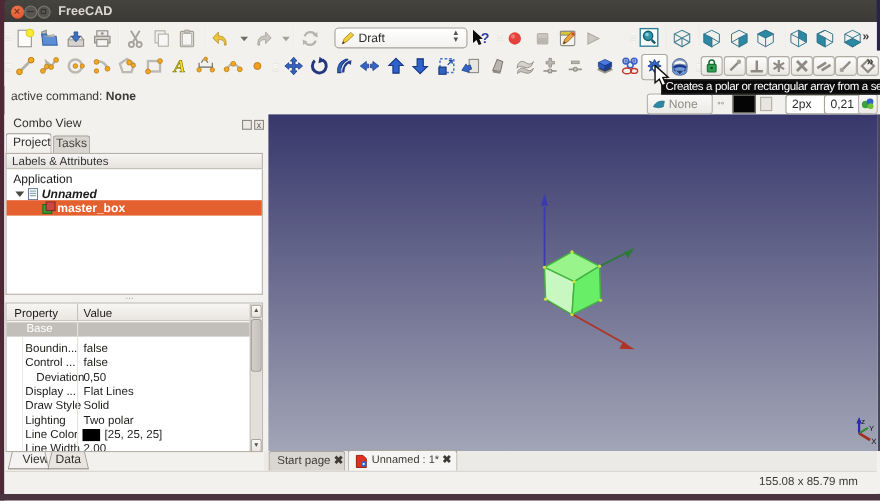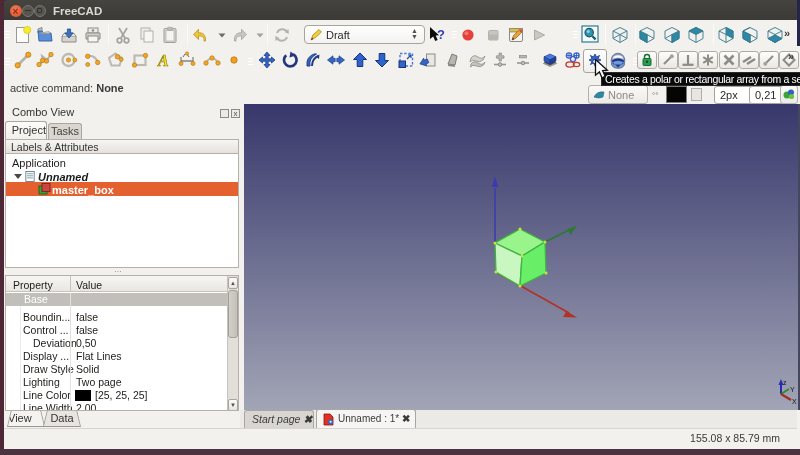--- a/index.html
+++ b/index.html
@@ -457,37 +457,37 @@
         <div class="abs" style="left:70px;top:35px;">false</div>
     <div class="abs" style="left:17px;top:48px;">Control ...</div>
         <div class="abs" style="left:70px;top:48px;">false</div>
     <div class="abs" style="left:27px;top:61px;">Deviation</div>
         <div class="abs" style="left:70px;top:61px;">0,50</div>
     <div class="abs" style="left:17px;top:74px;">Display ...</div>
         <div class="abs" style="left:70px;top:74px;">Flat Lines</div>
     <div class="abs" style="left:17px;top:87px;">Draw Style</div>
         <div class="abs" style="left:70px;top:87px;">Solid</div>
     <div class="abs" style="left:17px;top:100px;">Lighting</div>
-        <div class="abs" style="left:70px;top:100px;">Two page</div>
+        <div class="abs" style="left:70px;top:100px;">Two polar</div>
     <div class="abs" style="left:17px;top:113px;">Line Color</div>
         <div class="abs" style="left:69px;top:114px;width:16px;height:11px;background:#000;"></div>
         <div class="abs" style="left:89px;top:113px;">[25, 25, 25]</div>
     <div class="abs" style="left:17px;top:126px;">Line Width</div>
         <div class="abs" style="left:70px;top:126px;">2.00</div>
     <div class="abs" style="left:64px;top:17px;width:1px;height:119px;background:#e4e1dc;"></div>
     <div class="abs" style="left:14px;top:30px;width:1px;height:106px;background:#eceae6;"></div>
 
     <div class="abs" style="left:221px;top:0;width:12px;height:136px;background:#e2dfda;border-left:1px solid #c6c2bc;"></div>
     <div class="abs" style="left:222px;top:1px;width:10px;height:12px;background:linear-gradient(#fbfaf9,#e8e5e1);border:1px solid #aaa69f;border-radius:2px;font-size:6px;text-align:center;line-height:11px;color:#55524d;">▲</div>
     <div class="abs" style="left:222px;top:14px;width:10px;height:48px;background:linear-gradient(90deg,#d3d0ca,#c3c0ba);border:1px solid #a39f98;border-radius:3px;"></div>
     <div class="abs" style="left:222px;top:123px;width:10px;height:12px;background:linear-gradient(#fbfaf9,#e8e5e1);border:1px solid #aaa69f;border-radius:2px;font-size:6px;text-align:center;line-height:11px;color:#55524d;">▼</div>
   </div>
 
   <div class="abs" style="left:3px;top:307px;width:38px;height:16px;background:#9b968f;clip-path:polygon(10% 0,90% 0,100% 100%,0 100%);"></div>
-  <div class="abs" style="left:4px;top:307px;width:36px;height:15px;background:#f4f3f1;clip-path:polygon(10% 0,90% 0,100% 100%,0 100%);font-size:11px;color:#33322f;text-align:left;line-height:14px;">View</div>
+  <div class="abs" style="left:4px;top:307px;width:36px;height:15px;background:#f4f3f1;clip-path:polygon(10% 0,90% 0,100% 100%,0 100%);font-size:11px;color:#33322f;text-align:right;line-height:14px;">View</div>
   <div class="abs" style="left:39px;top:307px;width:38px;height:16px;background:#9b968f;clip-path:polygon(10% 0,90% 0,100% 100%,0 100%);"></div>
   <div class="abs" style="left:40px;top:307px;width:36px;height:15px;background:#e8e5e1;clip-path:polygon(10% 0,90% 0,100% 100%,0 100%);font-size:11px;color:#33322f;text-align:center;line-height:14px;">Data</div>
 </div>
 
 <div id="vp" class="abs" style="left:244px;top:104px;width:554px;height:306px;background:linear-gradient(#37376b,#a2a5b6);">
 <svg width="553" height="306" viewBox="0 0 553 306">
 
   <line x1="251" y1="139" x2="251" y2="84" stroke="#3b3bb0" stroke-width="1.6"></line>
   <polygon points="251,72 254.2,83 247.8,83" fill="#3b3bb0"></polygon>
   <line x1="301" y1="138" x2="325" y2="126" stroke="#2c7a35" stroke-width="1.6"></line>
@@ -514,21 +514,21 @@
     <line x1="537" y1="290" x2="545" y2="285" stroke="#2e8c2e" stroke-width="2"></line>
     <line x1="537" y1="290" x2="547" y2="296" stroke="#a03022" stroke-width="2.4"></line>
     <text x="539" y="281" font-size="7" fill="#111">z</text>
     <text x="546" y="288" font-size="7" fill="#111">Y</text>
     <text x="548" y="300" font-size="7" fill="#111">X</text>
   </g>
 </svg>
 </div>
 
 <div class="abs" style="left:240px;top:410px;width:557px;height:18px;background:#eceae7;"></div>
-<div class="abs" style="left:244px;top:410px;width:70px;height:18px;background:#d9d6d1;border:1px solid #aaa59e;border-bottom:none;border-radius:3px 3px 0 0;font-size:10.5px;color:#3c3b38;line-height:17px;text-align:left;padding-left:7px;font-style:italic;">Start page <b>✖</b></div>
+<div class="abs" style="left:244px;top:410px;width:70px;height:18px;background:#d9d6d1;border:1px solid #aaa59e;border-bottom:none;border-radius:3px 3px 0 0;font-size:10.5px;color:#3c3b38;line-height:17px;text-align:left;padding-left:7px;">Start page <b>✖</b></div>
 <div class="abs" style="left:316px;top:409px;width:100px;height:19px;background:#f6f5f3;border:1px solid #aaa59e;border-bottom:none;border-radius:3px 3px 0 0;font-size:10px;color:#3c3b38;line-height:17px;"><svg style="position:absolute;left:5px;top:3px;" width="13" height="13" viewBox="0 0 13 13">
         <path d="M2 1 L8 1 11 4 11 12 2 12z" fill="#e03020" stroke="#8e1408" stroke-width="0.8"></path>
         <circle cx="8.6" cy="8.8" r="2.6" fill="#3464c8"></circle>
         <circle cx="8.6" cy="8.8" r="1" fill="#fff"></circle>
       </svg><span style="margin-left:21px;">Unnamed : 1* <b>✖</b></span></div>
 
 <div class="abs" style="left:4px;top:428px;width:793px;height:21px;background:#f2f1ee;border-top:1px solid #d8d5d0;"></div>
 <div class="abs" style="left:650px;top:432px;width:130px;text-align:right;font-size:10.5px;color:#3a3a38;">155.08 x 85.79 mm</div>
 
 <div class="abs" style="left:588px;top:85px;width:60px;height:19px;background:linear-gradient(#fbfaf9,#eceae6);border:1px solid #b5b1aa;border-radius:3px;"></div>

